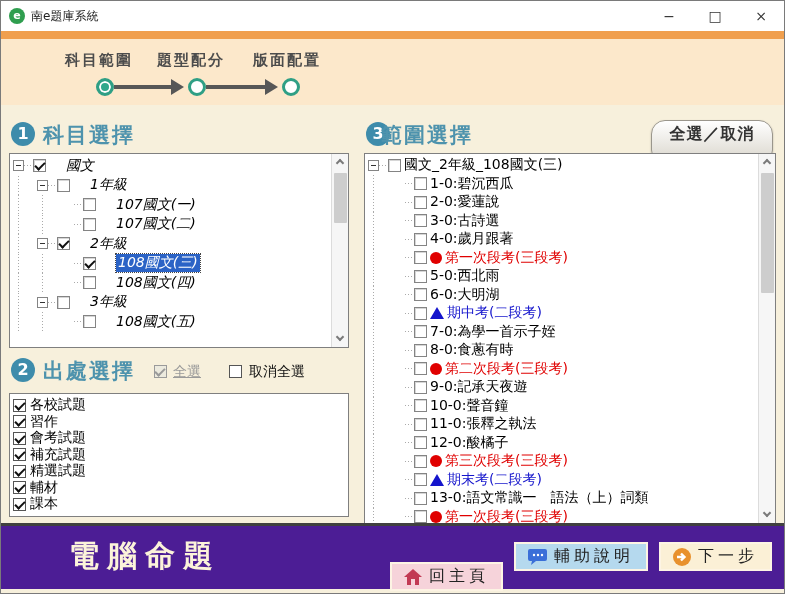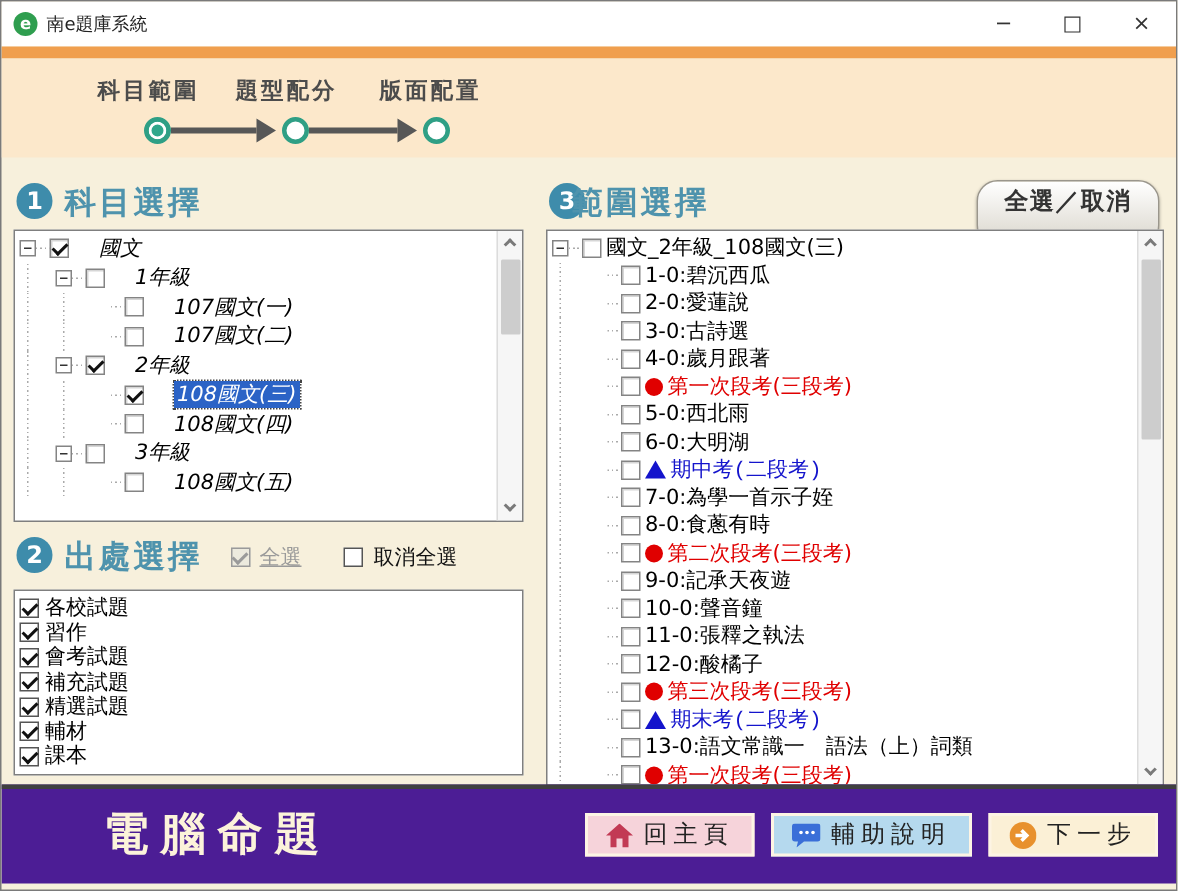--- a/index.html
+++ b/index.html
@@ -64,21 +64,21 @@
   .hdots { width:9px; height:1px; flex:none;
            background-image:repeating-linear-gradient(to right,#aaa 0 1px,transparent 1px 3px); }
   .cb3d { width:13px; height:13px; flex:none; background:#fff; border:1px solid #848484;
           box-shadow:inset 1px 1px 0 #d6d6d6; position:relative; }
   .cb3d.checked::after { content:""; position:absolute; left:3px; top:0px; width:4px; height:8px;
           border-right:2px solid #111; border-bottom:2px solid #111; transform:rotate(45deg); }
   .tree.left .tlabel { margin-left:20px;font-style:italic; }
   .tree.right .tlabel { margin-left:3px; }
   .tlabel.selected { background:#2b63c6; color:#fff; outline:1px dotted #444; padding:0 2px; }
   .tlabel.red { color:#e00000; }
-  .tlabel.blue { color:#1414cc;font-family:Liberation Mono, monospace; }
+  .tlabel.blue { color:#1414cc; }
   .mini-icon { flex:none; margin-left:3px; }
   .red-circle { width:12px; height:12px; border-radius:50%; background:#e00000; }
   .blue-triangle { width:0; height:0; border-left:7px solid transparent; border-right:7px solid transparent;
                    border-bottom:12px solid #1414cc; background:none; }
   .mini-icon + .tlabel { margin-left:2px; }
 
   
   .flat-cb { position:absolute; width:13px; height:13px; border:1px solid #555; background:#fff; }
   .flat-cb.checked::after { content:""; position:absolute; left:2px; top:0px; width:4px; height:8px;
           border-right:2px solid #111; border-bottom:2px solid #111; transform:rotate(45deg); }
@@ -101,21 +101,21 @@
 
   
   .footer { position:absolute; left:0; bottom:4px; width:100%; height:66px; background:#4c1d95;
             border-top:3px solid #404040; }
   .brand { position:absolute; left:68px; top:10px; font-size:30px; font-weight:bold; color:#fcf3da;
            letter-spacing:8px; }
   .footer-btns { position:absolute; right:12px; top:16px; display:flex; gap:11px; }
   .fbtn { height:29px; display:flex; align-items:center; gap:7px; padding:0 12px;
           border:2px solid #fdf4e4; font-size:16px; color:#222; letter-spacing:4px; }
   .fbtn svg { display:block; }
-  .fbtn.home { background:#f6d3da; }
+  .fbtn.home { background:#f6d3da;margin-top:20px; }
   .fbtn.help { background:#b5d9ee; }
   .fbtn.next { background:#fbf0d6; }
 </style>
 </head>
 <body>
 
 <div class="window">
 
   <div class="titlebar">
     <div class="app-icon">e</div>

